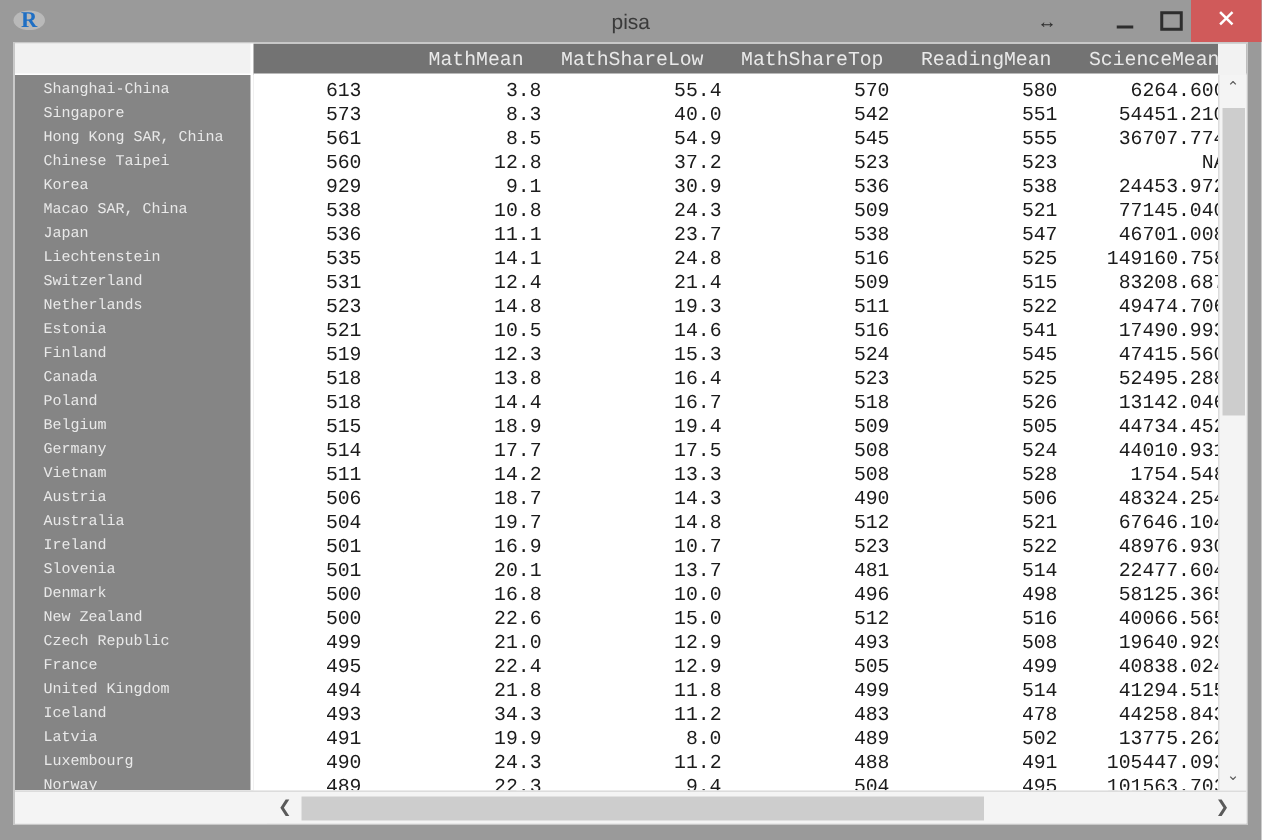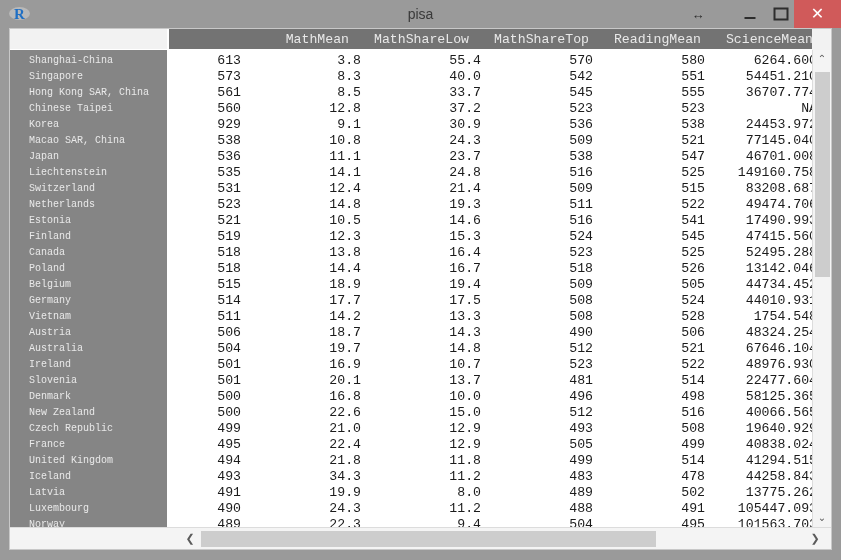--- a/index.html
+++ b/index.html
@@ -356,21 +356,21 @@
           <div class="cell" style="top: 3px; right: 107px;">580</div>
           <div class="cell" style="top: 3px; right: -5px;">6264.600</div>
           <div class="cell" style="top: 19px; right: 571px;">573</div>
           <div class="cell" style="top: 19px; right: 451px;">8.3</div>
           <div class="cell" style="top: 19px; right: 331px;">40.0</div>
           <div class="cell" style="top: 19px; right: 219px;">542</div>
           <div class="cell" style="top: 19px; right: 107px;">551</div>
           <div class="cell" style="top: 19px; right: -5px;">54451.210</div>
           <div class="cell" style="top: 35px; right: 571px;">561</div>
           <div class="cell" style="top: 35px; right: 451px;">8.5</div>
-          <div class="cell" style="top: 35px; right: 331px;">33.7</div>
+          <div class="cell" style="top: 35px; right: 331px;">54.9</div>
           <div class="cell" style="top: 35px; right: 219px;">545</div>
           <div class="cell" style="top: 35px; right: 107px;">555</div>
           <div class="cell" style="top: 35px; right: -5px;">36707.774</div>
           <div class="cell" style="top: 51px; right: 571px;">560</div>
           <div class="cell" style="top: 51px; right: 451px;">12.8</div>
           <div class="cell" style="top: 51px; right: 331px;">37.2</div>
           <div class="cell" style="top: 51px; right: 219px;">523</div>
           <div class="cell" style="top: 51px; right: 107px;">523</div>
           <div class="cell" style="top: 51px; right: -5px;">NA</div>
           <div class="cell" style="top: 67px; right: 571px;">929</div>

